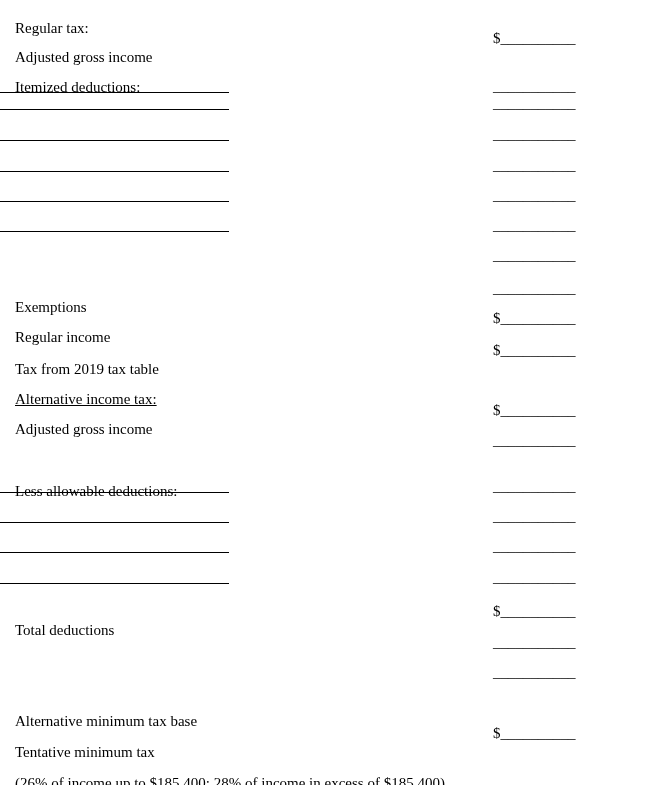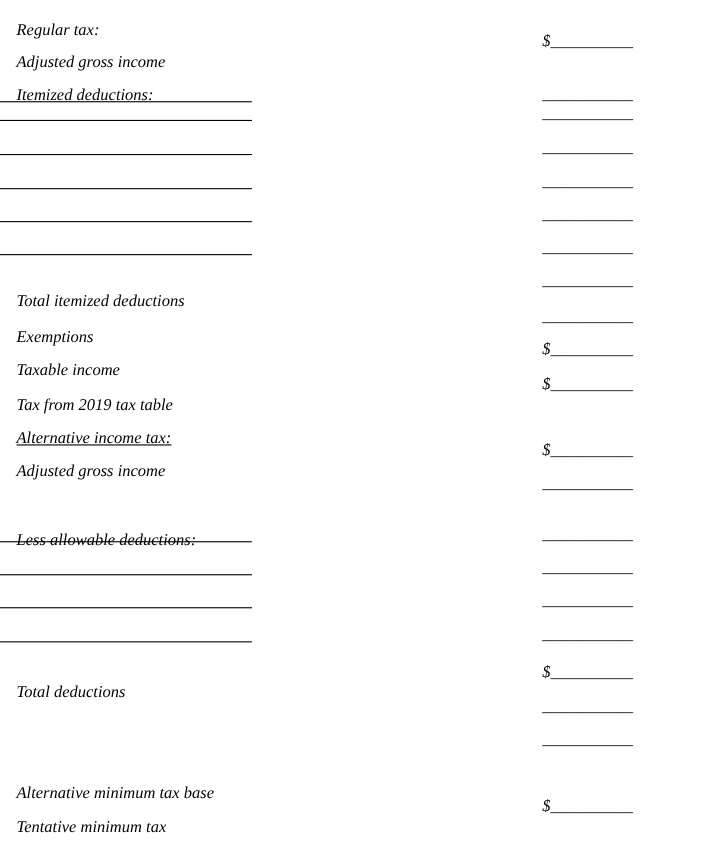--- a/index.html
+++ b/index.html
@@ -6,21 +6,20 @@
   .doc {
     position: relative;
     width: 650px;
     height: 785px;
     background: #ffffff;
     color: #000000;
     font-family: "Liberation Serif", "DejaVu Serif", serif;
     font-size: 15px;
     line-height: 19px;
     overflow: hidden;
-    font-style: italic;
   }
   .row {
     position: absolute;
     left: 0;
     width: 650px;
     height: 19px;
     white-space: pre;
   }
   .lbl { display: inline-block; }
   .underlined .lbl { text-decoration: underline; }
@@ -81,31 +80,30 @@
     <div class="left-line"></div>
     <span class="right">___________</span>
   </div>
 
   <div class="row" style="top:216px">
     <div class="left-line"></div>
     <span class="right">___________</span>
   </div>
 
   <div class="row" style="top:246px">
-    <span class="lbl">Total itemized deductions</span>
     <span class="right">___________</span>
   </div>
 
   <div class="row" style="top:279px">
     <span class="lbl">Exemptions</span>
     <span class="right">___________</span>
   </div>
 
   <div class="row" style="top:309px">
-    <span class="lbl">Taxable income</span>
+    <span class="lbl">Regular income</span>
     <span class="right">$__________</span>
   </div>
 
   <div class="row" style="top:341px">
     <span class="lbl">Tax from 2019 tax table</span>
     <span class="right">$__________</span>
   </div>
 
   <div class="row underlined" style="top:371px">
     <span class="lbl">Alternative income tax:</span>
@@ -159,14 +157,17 @@
 
   <div class="row" style="top:693px">
     <span class="lbl">Alternative minimum tax base</span>
   </div>
 
   <div class="row" style="top:724px">
     <span class="lbl">Tentative minimum tax</span>
     <span class="right">$__________</span>
   </div>
 
+  <div class="row" style="top:755px">
+    <span class="lbl">(26% of income up to $185,400; 28% of income in excess of $185,400)</span>
+  </div>
 
 </div>
 
 </body></html>

